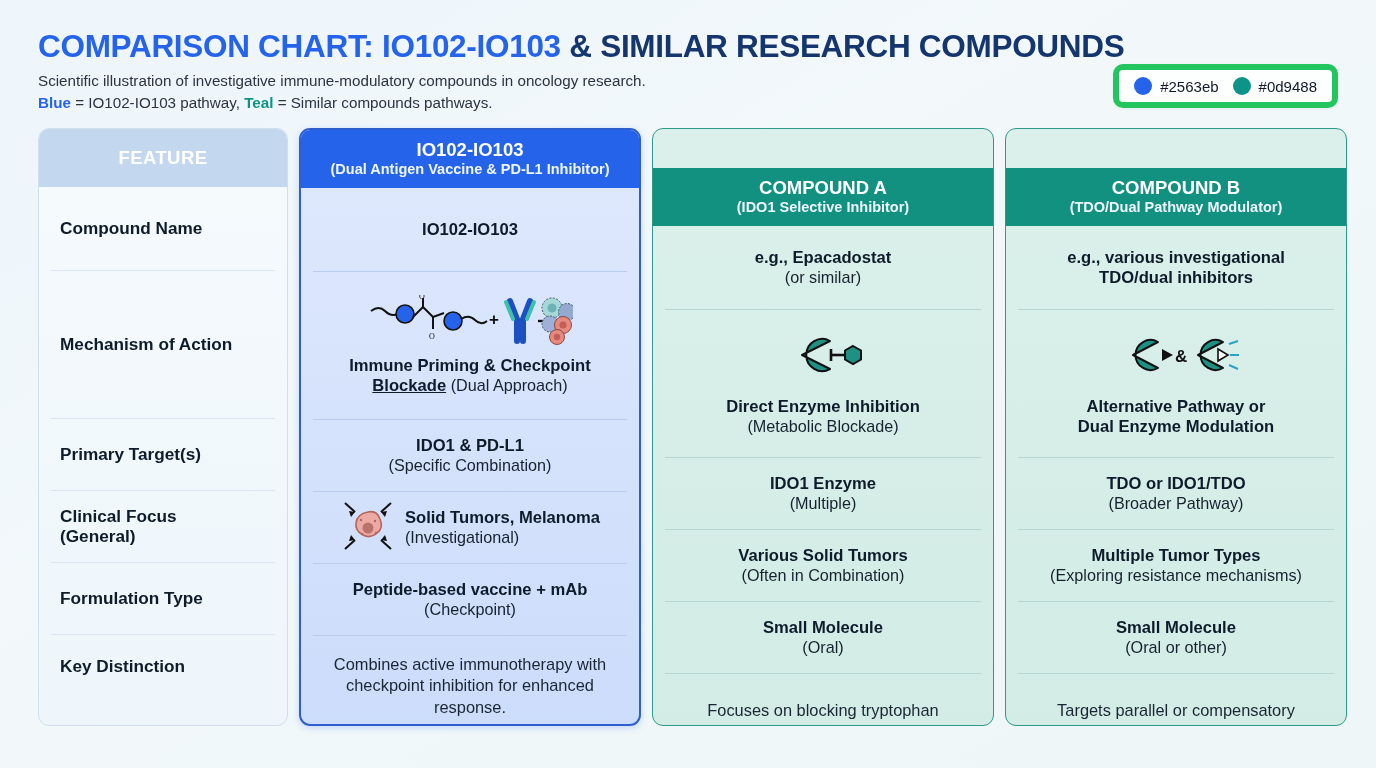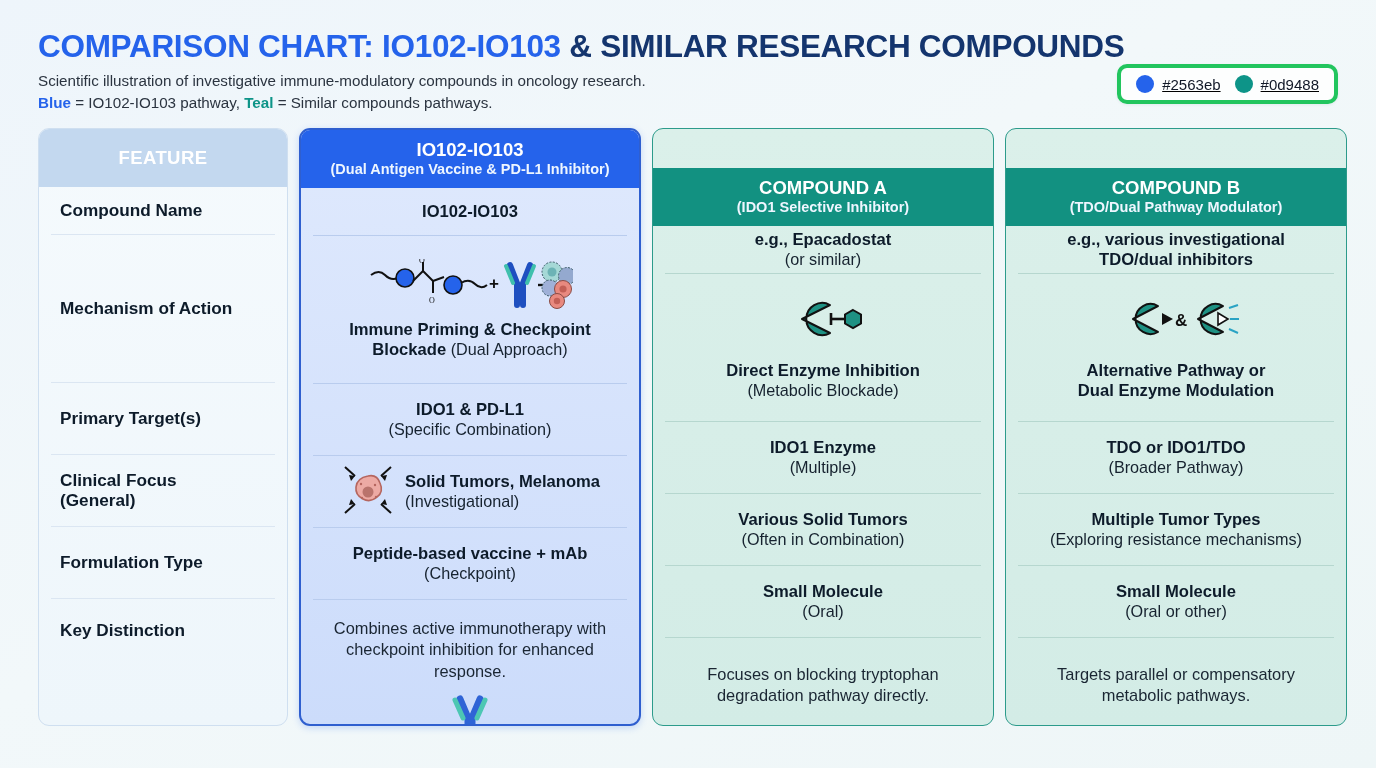--- a/index.html
+++ b/index.html
@@ -21,24 +21,23 @@
   .title .t-navy { color: #14356e; }
   .subtitle {
     font-size: 15.2px; color: #2b3440; line-height: 1.42; padding-top: 7px;
   }
   .subtitle .s-blue { color: #2563eb; font-weight: bold; }
   .subtitle .s-teal { color: #0d9488; font-weight: bold; }
 
   .legend {
     position: absolute; right: 0px; top: 44px;
     display: flex; align-items: flex-start; gap: 14px;
-    background: #fdfefe; border: 4px solid #22c55e; border-radius: 10px;
+    background: #fdfefe; border: 6px solid #22c55e; border-radius: 10px;
     padding: 7px 15px;
     box-shadow: 0 1px 3px rgba(30,60,90,.07);
-    text-decoration: underline;
   }
   .legend-item { display: flex; align-items: center; gap: 8px; }
   .legend-dot { width: 18px; height: 18px; border-radius: 50%; display: block; }
   .legend-label { font-size: 15px; color: #111827; }
 
   
   .grid {
     display: grid;
     grid-template-columns: 250px 342px 342px 342px;
     gap: 11px;
@@ -89,25 +88,25 @@
     align-items: center; justify-content: center; text-align: center;
     padding: 4px 6px;
   }
   .drow.io  { border-bottom: 1px solid #b9ccee; }
   .drow.tl  { border-bottom: 1px solid #b6d7cf; }
   .drow:last-child { border-bottom: none; }
 
   .r-main { font-size: 16.6px; font-weight: bold; color: #0d1b2a; line-height: 1.2; }
   .r-sub  { font-size: 16.2px; font-weight: normal; color: #16222f; line-height: 1.22; }
   .r-note { font-size: 16.4px; font-weight: normal; color: #1a2633; line-height: 1.3; }
-  .inline-main { font-weight: bold; }
+  .inline-main { font-weight: bold; text-decoration: underline; }
   .inline-sub  { font-weight: normal; }
 
   
-  .h-name  { height: 48px; }
+  .h-name  { height: 84px; }
   .h-mech  { height: 148px; }
   .h-targ  { height: 72px; }
   .h-clin  { height: 72px; }
   .h-form  { height: 72px; }
   .h-key   { height: 166px; }
   .mech-icon { margin-bottom: 5px; }
   .key-icon { margin-top: 12px; }
   .clin-wrap { display: flex; align-items: center; justify-content: center; gap: 9px; }
   .clin-text { text-align: left; }
 </style>

